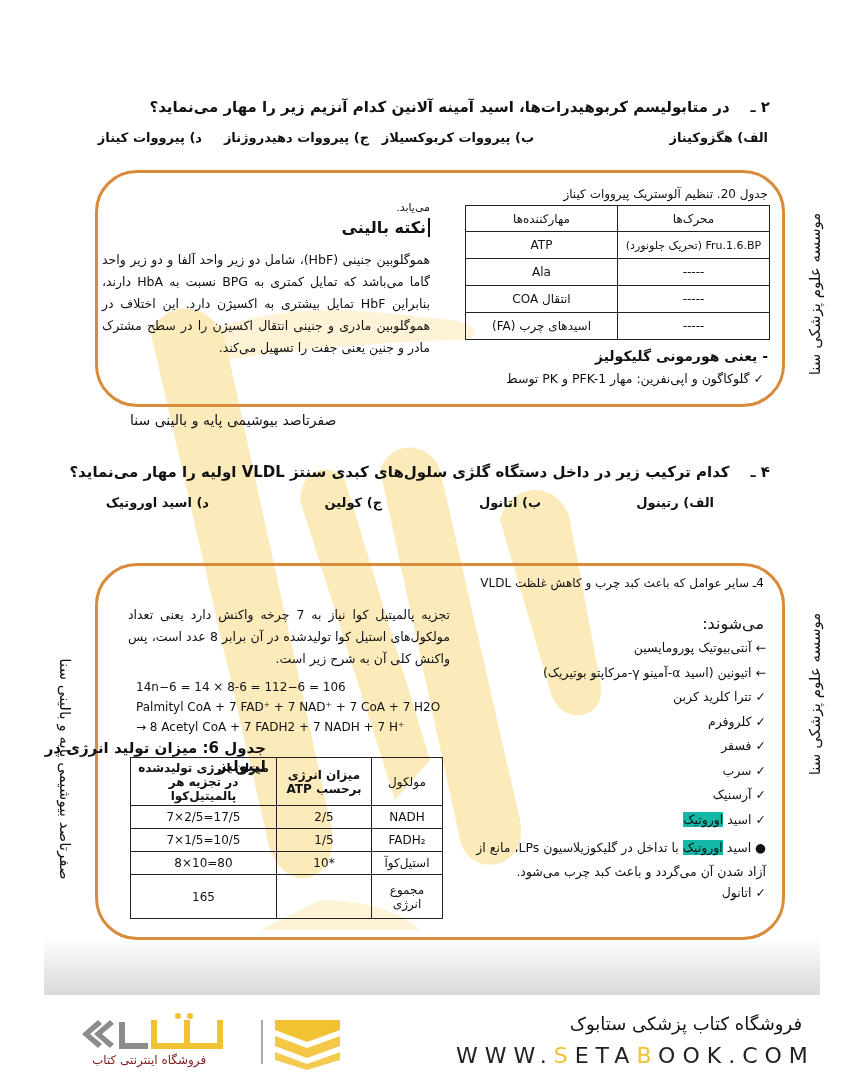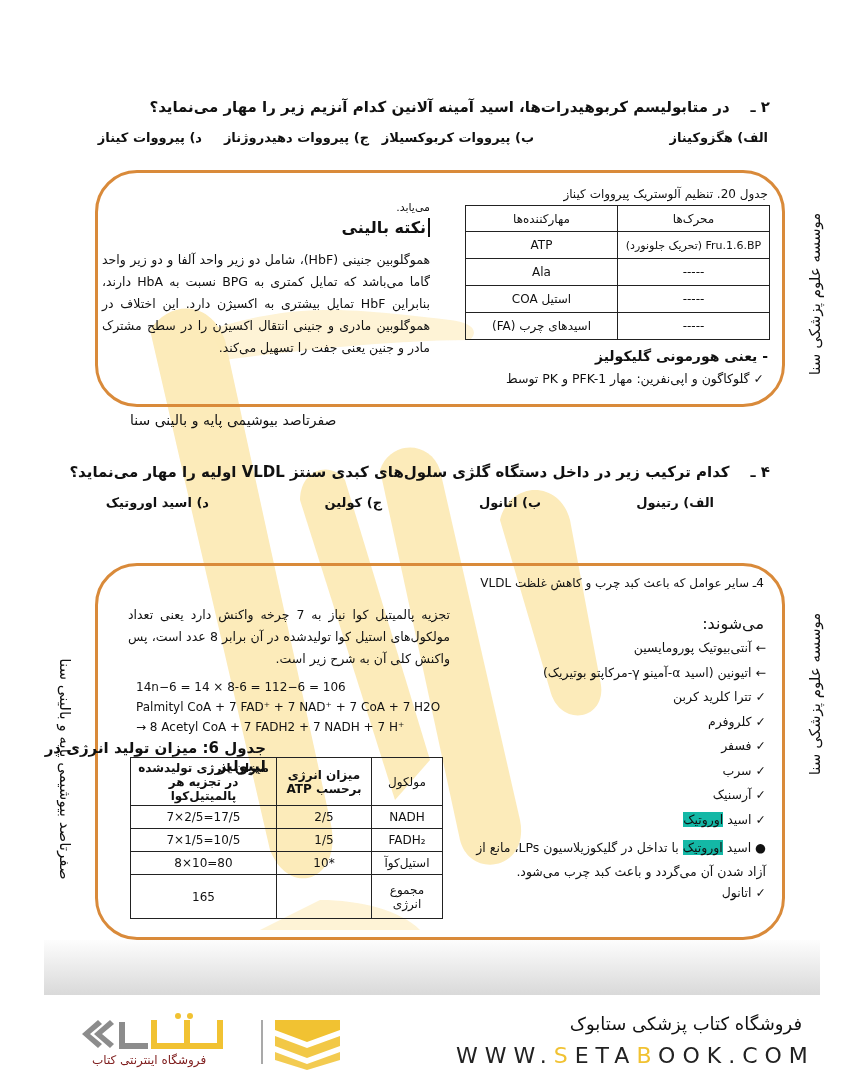--- a/index.html
+++ b/index.html
@@ -65,21 +65,21 @@
   <tr style="height:27px;">
         <td style="font-size:11px;">Fru.1.6.BP (تحریک جلونورد)</td>
         <td>ATP</td>
       </tr>
   <tr style="height:27px;">
         <td>-----</td>
         <td>Ala</td>
       </tr>
   <tr style="height:27px;">
         <td>-----</td>
-        <td>استیل COA</td>
+        <td>انتقال COA</td>
       </tr>
   <tr style="height:27px;">
         <td>-----</td>
         <td>اسیدهای چرب (FA)</td>
       </tr>
 </tbody>
   </table>
 <div class="rtl" style="position:absolute;right:96px;top:348px;font-size:14px;font-weight:bold;">- یعنی هورمونی گلیکولیز</div>
 <div class="rtl" style="position:absolute;right:100px;top:371px;font-size:12.5px;">✓ گلوکاگون و اپی‌نفرین: مهار PFK-1 و PK توسط</div>
 

